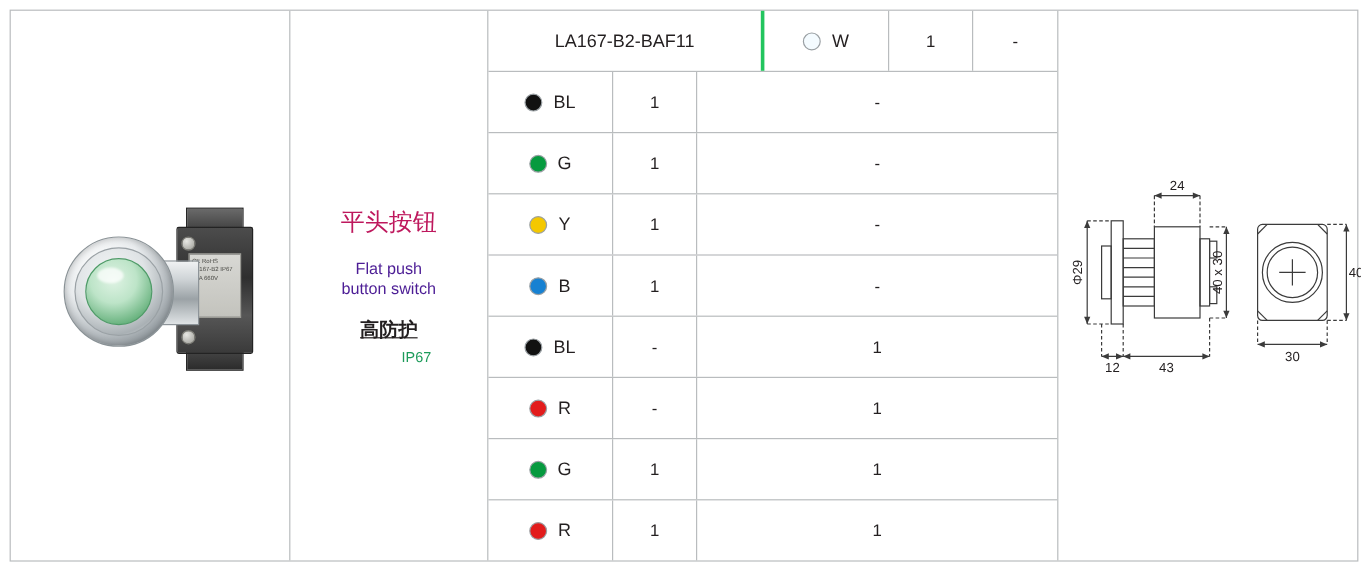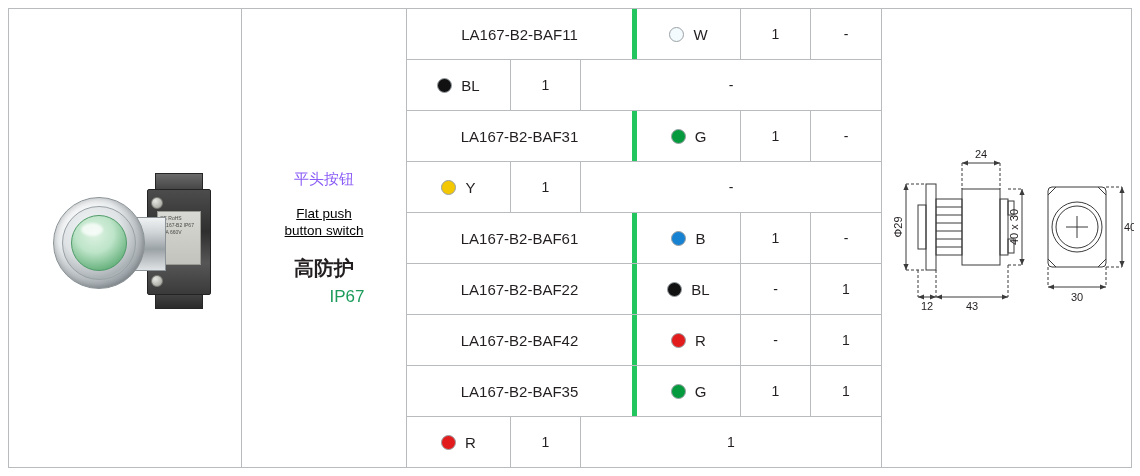--- a/index.html
+++ b/index.html
@@ -164,38 +164,38 @@
     border-right: 1px solid #b9bcbe;
     display: flex;
     flex-direction: column;
     align-items: center;
     justify-content: center;
     text-align: center;
     padding: 0 8px;
     box-sizing: border-box;
   }
   .name-cn {
-    font-size: 15px;
-    color: #8b5cf6;
+    font-size: 20px;
+    color: #be185d;
     margin-bottom: 16px;
   }
   .name-en {
     font-size: 13.5px;
-    color: #000000;
+    color: #4c1d95;
     line-height: 17px;
-    text-decoration: underline;
   }
   .name-prot {
-    font-size: 20px;
+    font-size: 16px;
     font-weight: bold;
     color: #231f20;
     margin-top: 16px;
+    text-decoration: underline;
   }
   .name-ip {
-    font-size: 17px;
+    font-size: 12px;
     color: #1c9b5a;
     margin-top: 5px;
     margin-left: 46px;
   }
   
   .col-table {
     flex: 0 0 474px;
     width: 474px;
     border-right: 1px solid #b9bcbe;
     display: flex;
@@ -209,21 +209,21 @@
   .trow:last-child { border-bottom: none; }
   .cell {
     display: flex;
     align-items: center;
     box-sizing: border-box;
   }
   .c-model {
     flex: 0 0 230px;
     justify-content: center;
     font-size: 15px;
-    border-right: 5px solid #22c55e;
+    border-right: 3px solid #22c55e;
   }
   .c-color {
     flex: 0 0 104px;
     justify-content: center;
     gap: 9px;
     border-right: 1px solid #b9bcbe;
     font-size: 15px;
   }
   .dot {
     width: 15px;
@@ -303,70 +303,65 @@
       <div class="trow">
         <div class="cell c-color">
           <span class="dot" style="background:#111111"></span>
           <span>BL</span>
         </div>
         <div class="cell c-no">1</div>
         <div class="cell c-nc">-</div>
       </div>
 
       <div class="trow">
-        <div class="cell c-model">LA167-B2-BAF31</div>
         <div class="cell c-color">
           <span class="dot" style="background:#069a3f"></span>
           <span>G</span>
         </div>
         <div class="cell c-no">1</div>
         <div class="cell c-nc">-</div>
       </div>
 
       <div class="trow">
         <div class="cell c-color">
           <span class="dot" style="background:#f4c800"></span>
           <span>Y</span>
         </div>
         <div class="cell c-no">1</div>
         <div class="cell c-nc">-</div>
       </div>
 
       <div class="trow">
-        <div class="cell c-model">LA167-B2-BAF61</div>
         <div class="cell c-color">
           <span class="dot" style="background:#1781d2"></span>
           <span>B</span>
         </div>
         <div class="cell c-no">1</div>
         <div class="cell c-nc">-</div>
       </div>
 
       <div class="trow">
-        <div class="cell c-model">LA167-B2-BAF22</div>
         <div class="cell c-color">
           <span class="dot" style="background:#111111"></span>
           <span>BL</span>
         </div>
         <div class="cell c-no">-</div>
         <div class="cell c-nc">1</div>
       </div>
 
       <div class="trow">
-        <div class="cell c-model">LA167-B2-BAF42</div>
         <div class="cell c-color">
           <span class="dot" style="background:#e21c1c"></span>
           <span>R</span>
         </div>
         <div class="cell c-no">-</div>
         <div class="cell c-nc">1</div>
       </div>
 
       <div class="trow">
-        <div class="cell c-model">LA167-B2-BAF35</div>
         <div class="cell c-color">
           <span class="dot" style="background:#069a3f"></span>
           <span>G</span>
         </div>
         <div class="cell c-no">1</div>
         <div class="cell c-nc">1</div>
       </div>
 
       <div class="trow">
         <div class="cell c-color">

